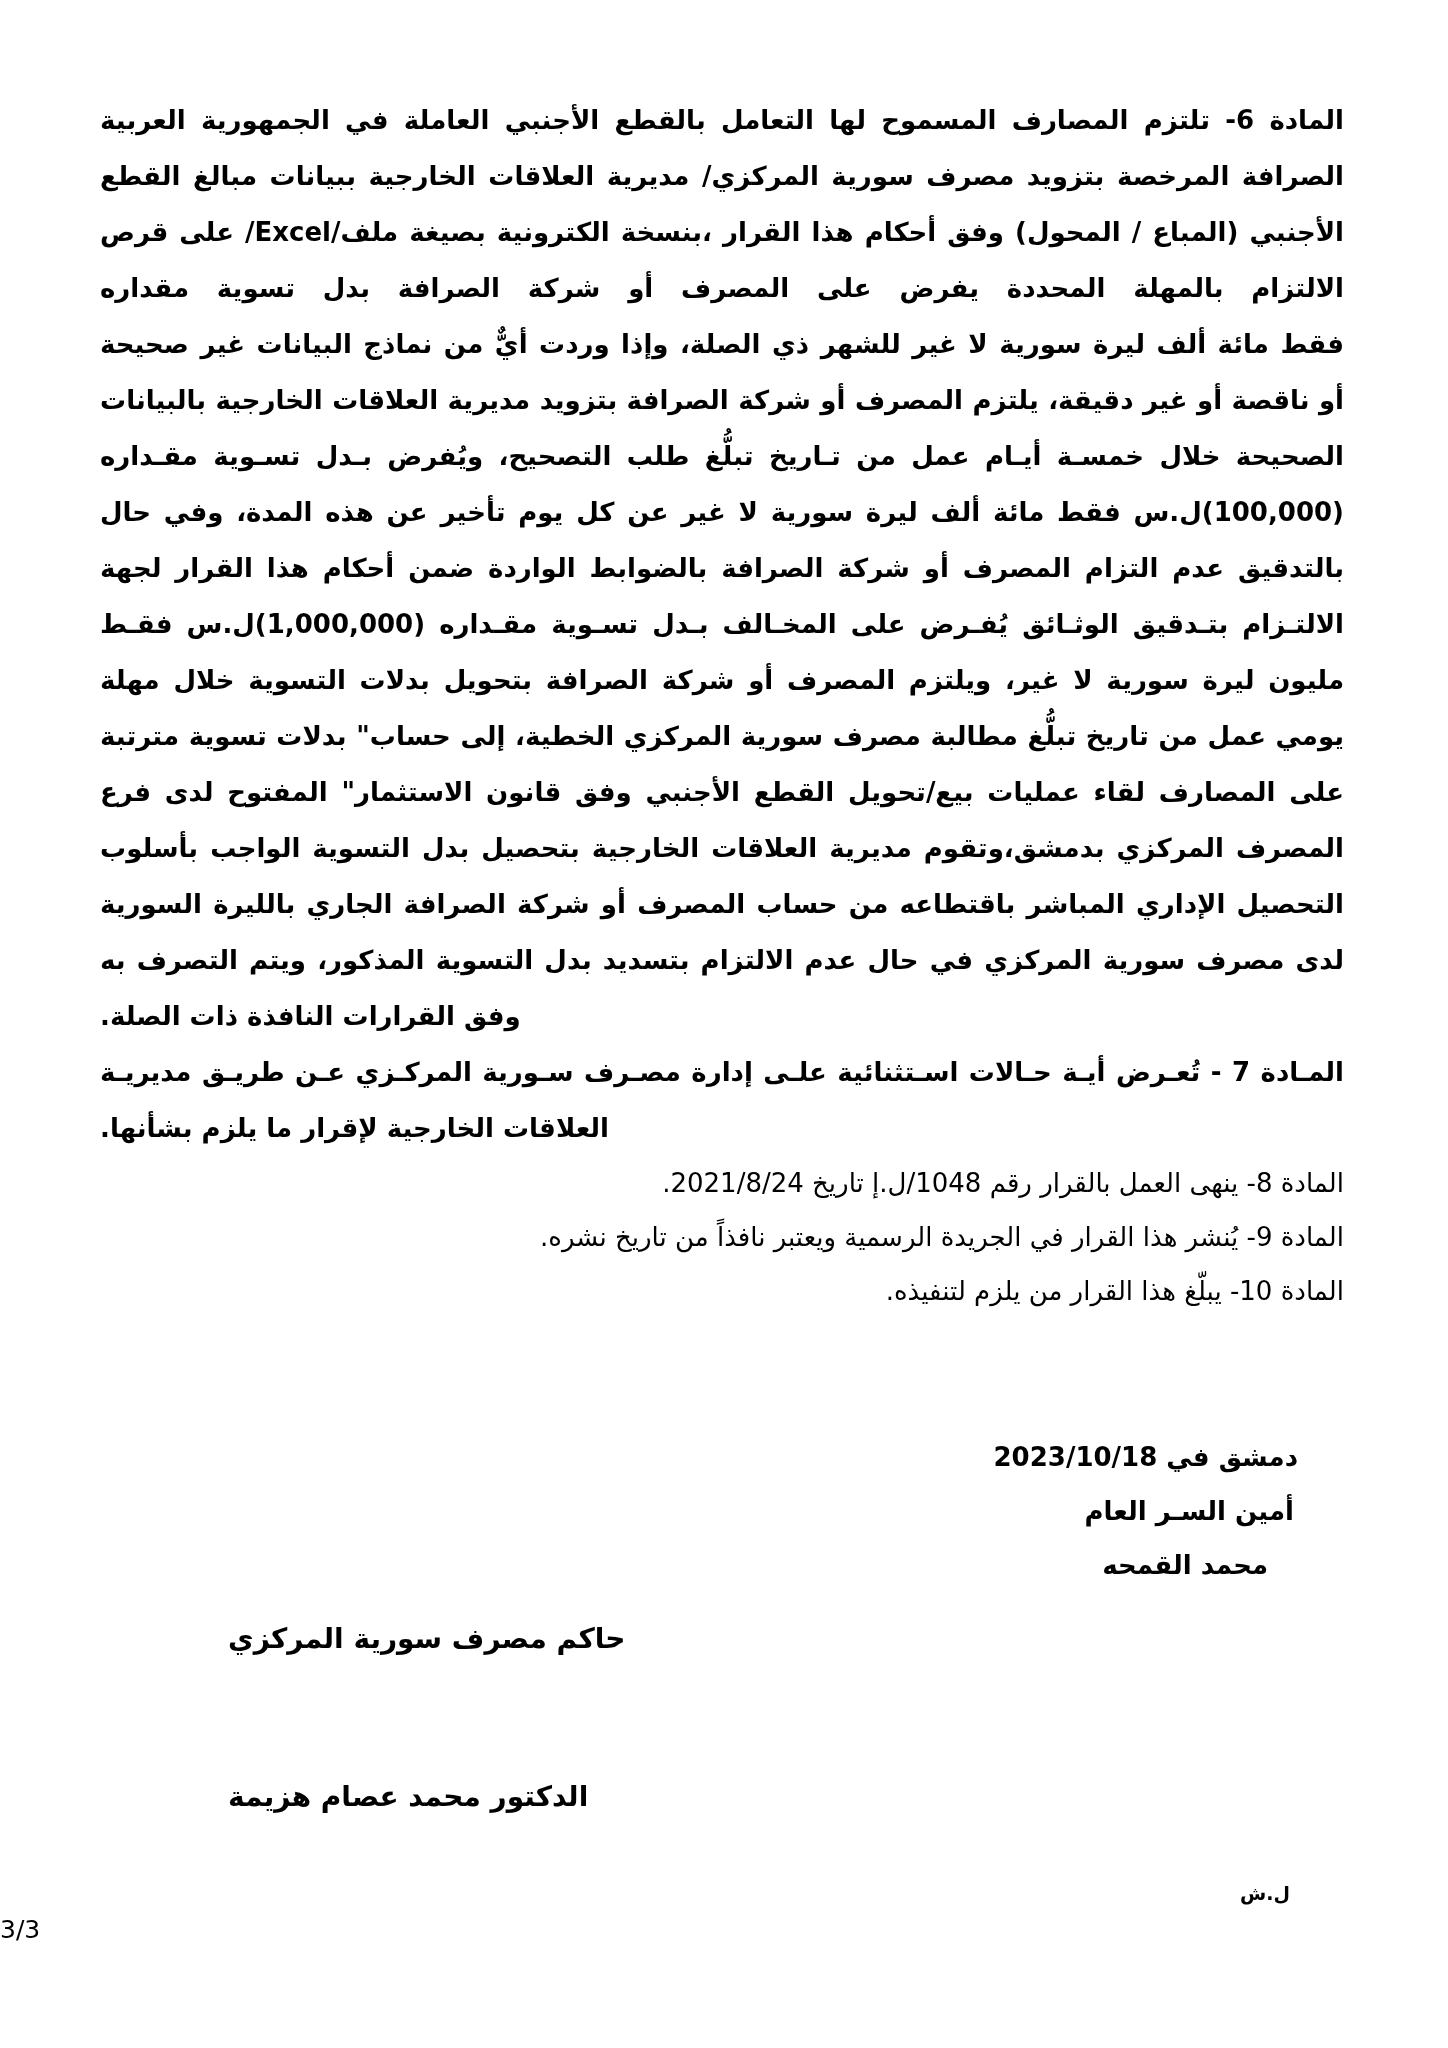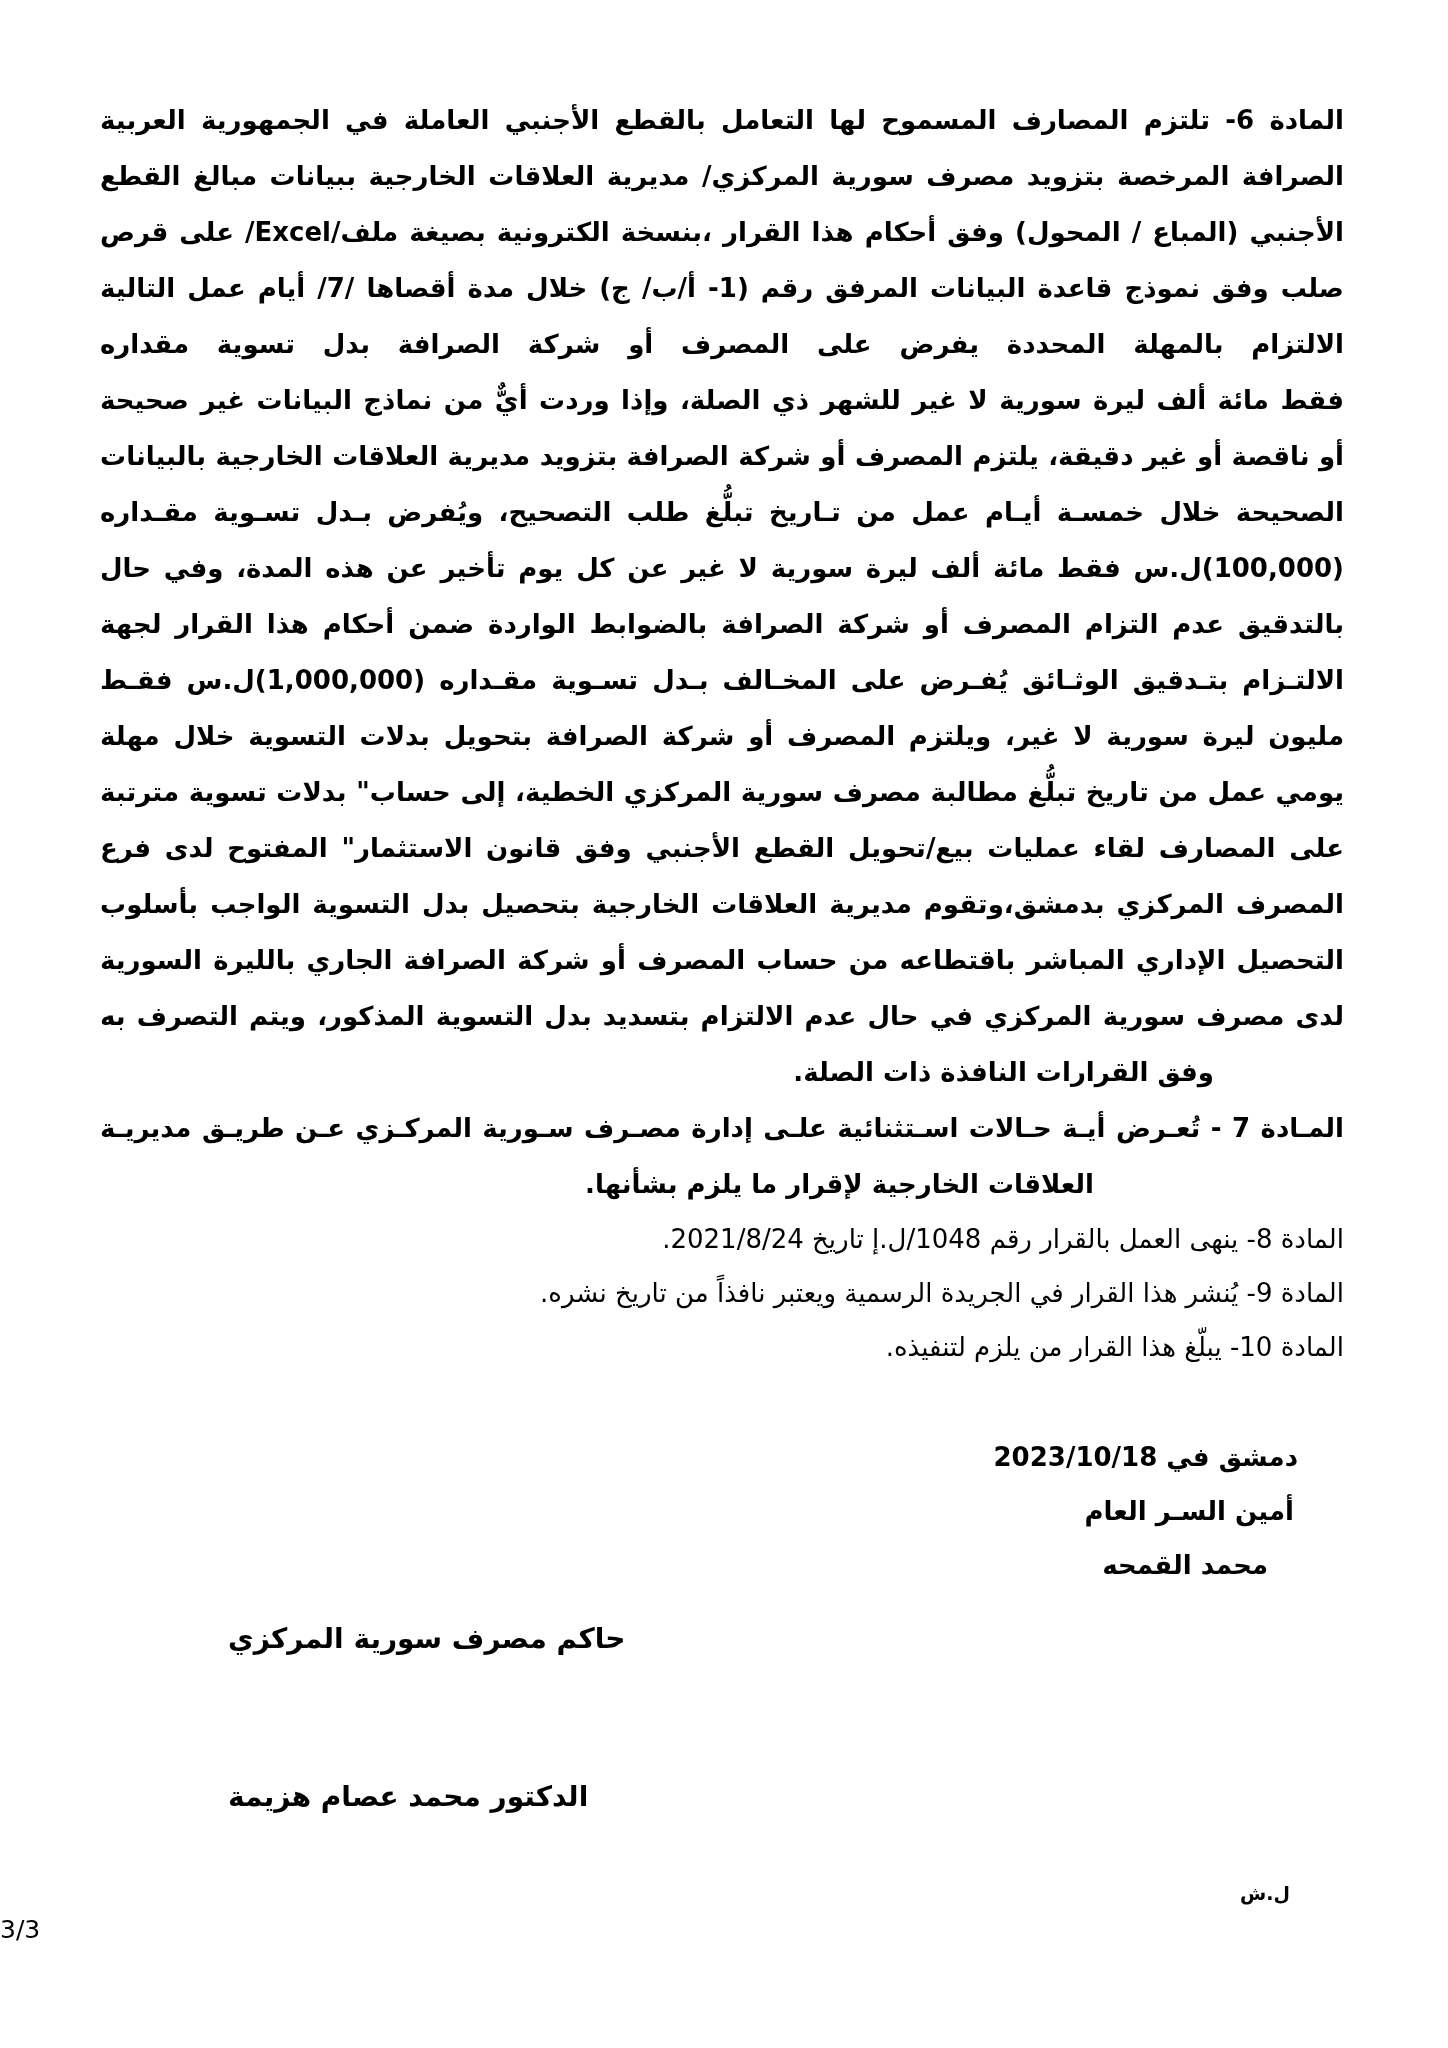--- a/index.html
+++ b/index.html
@@ -24,21 +24,21 @@
     height:56px;
     line-height:56px;
     white-space:normal;
     overflow:hidden;
   }
   .tline.just{
     text-align:justify;
     text-align-last:justify;
   }
   .tline.last{
-    text-align:right;
+    text-align:left;
   }
   .a6 .tline.last{padding-right:130px;}
   .a7 .tline.last{padding-right:250px;}
   .oneline{
     height:54px;
     line-height:54px;
     text-align:right;
     font-size:26px;
     font-weight:400;
   }
@@ -71,21 +71,20 @@
 </head>
 <body>
 
 <div class="page">
 
   <div class="body-block">
     <div class="para a6">
         <div class="tline just">المادة 6- تلتزم المصارف المسموح لها التعامل بالقطع الأجنبي العاملة في الجمهورية العربية السورية وشركات</div>
         <div class="tline just">الصرافة المرخصة بتزويد مصرف سورية المركزي/ مديرية العلاقات الخارجية ببيانات مبالغ القطع</div>
         <div class="tline just">الأجنبي (المباع / المحول) وفق أحكام هذا القرار ،بنسخة الكترونية بصيغة ملف/Excel/ على قرص</div>
-        <div class="tline just">صلب وفق نموذج قاعدة البيانات المرفق رقم (1- أ/ب/ ج) خلال مدة أقصاها /7/ أيام عمل التالية</div>
         <div class="tline just">الالتزام بالمهلة المحددة يفرض على المصرف أو شركة الصرافة بدل تسوية مقداره (100,000)ل.س</div>
         <div class="tline just">فقط مائة ألف ليرة سورية لا غير للشهر ذي الصلة، وإذا وردت أيٌّ من نماذج البيانات غير صحيحة</div>
         <div class="tline just">أو ناقصة أو غير دقيقة، يلتزم المصرف أو شركة الصرافة بتزويد مديرية العلاقات الخارجية بالبيانات</div>
         <div class="tline just">الصحيحة خلال خمسـة أيـام عمل من تـاريخ تبلُّغ طلب التصحيح، ويُفرض بـدل تسـوية مقـداره</div>
         <div class="tline just">(100,000)ل.س فقط مائة ألف ليرة سورية لا غير عن كل يوم تأخير عن هذه المدة، وفي حال تبين</div>
         <div class="tline just">بالتدقيق عدم التزام المصرف أو شركة الصرافة بالضوابط الواردة ضمن أحكام هذا القرار لجهة</div>
         <div class="tline just">الالتـزام بتـدقيق الوثـائق يُفـرض على المخـالف بـدل تسـوية مقـداره (1,000,000)ل.س فقـط</div>
         <div class="tline just">مليون ليرة سورية لا غير، ويلتزم المصرف أو شركة الصرافة بتحويل بدلات التسوية خلال مهلة</div>
         <div class="tline just">يومي عمل من تاريخ تبلُّغ مطالبة مصرف سورية المركزي الخطية، إلى حساب" بدلات تسوية مترتبة</div>
         <div class="tline just">على المصارف لقاء عمليات بيع/تحويل القطع الأجنبي وفق قانون الاستثمار" المفتوح لدى فرع</div>

